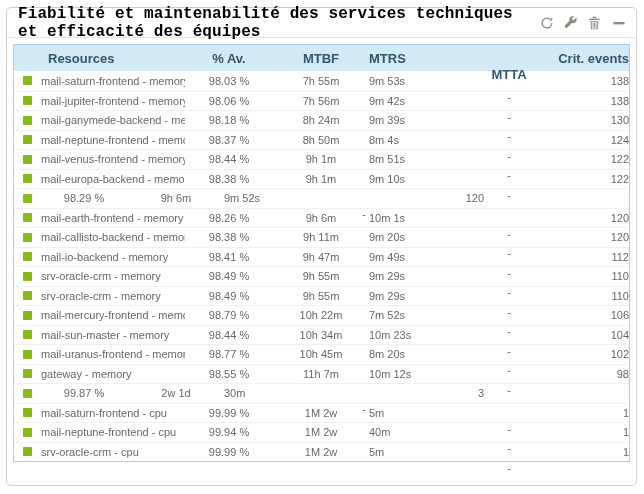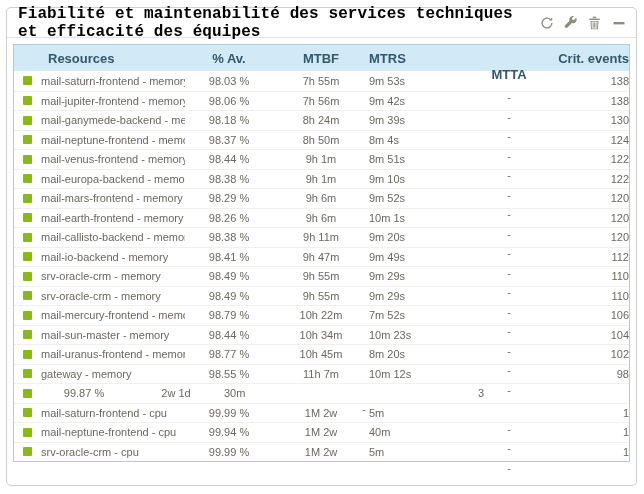--- a/index.html
+++ b/index.html
@@ -201,21 +201,20 @@
           <span class="col-av">98.38 %</span>
           <span class="col-mtbf">9h 1m</span>
           <span class="col-mtrs">9m 10s</span>
           <span class="col-mtta">-</span>
           <span class="col-crit">122</span>
         </div>
         <div class="trow">
           <span class="col-status">
             <span class="status-square"></span>
           </span>
-          <span class="col-resource">mail-mars-frontend - memory</span>
           <span class="col-av">98.29 %</span>
           <span class="col-mtbf">9h 6m</span>
           <span class="col-mtrs">9m 52s</span>
           <span class="col-mtta">-</span>
           <span class="col-crit">120</span>
         </div>
         <div class="trow">
           <span class="col-status">
             <span class="status-square"></span>
           </span>

